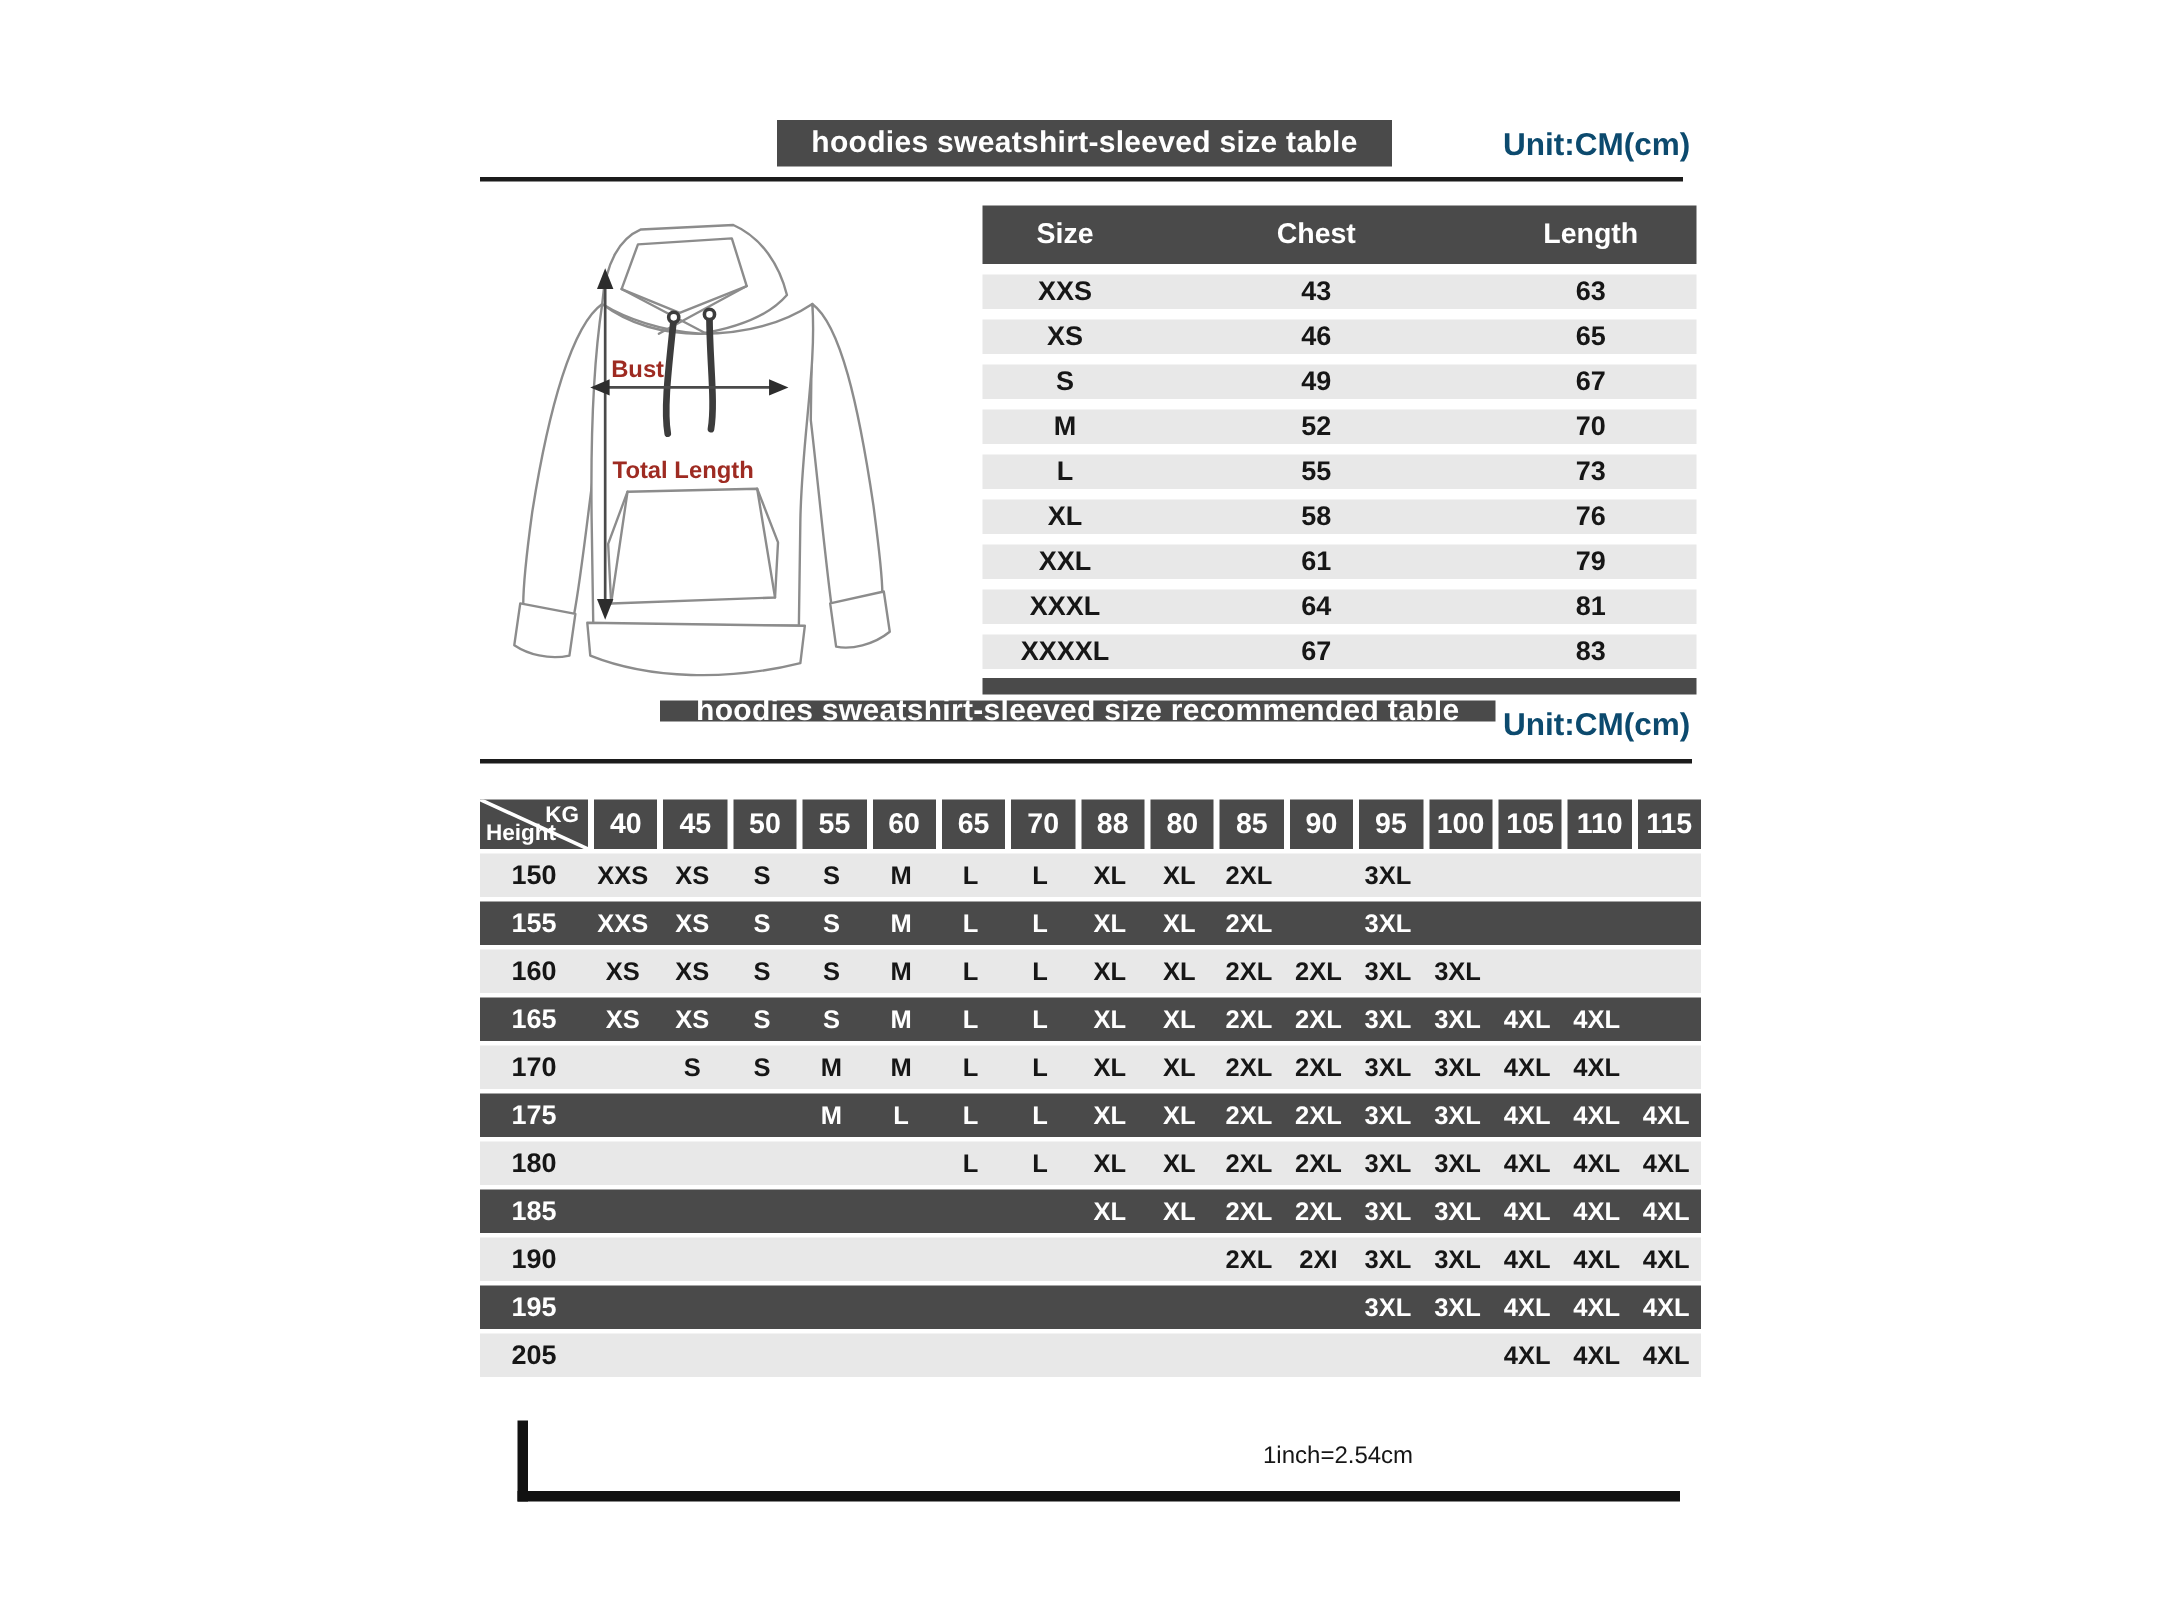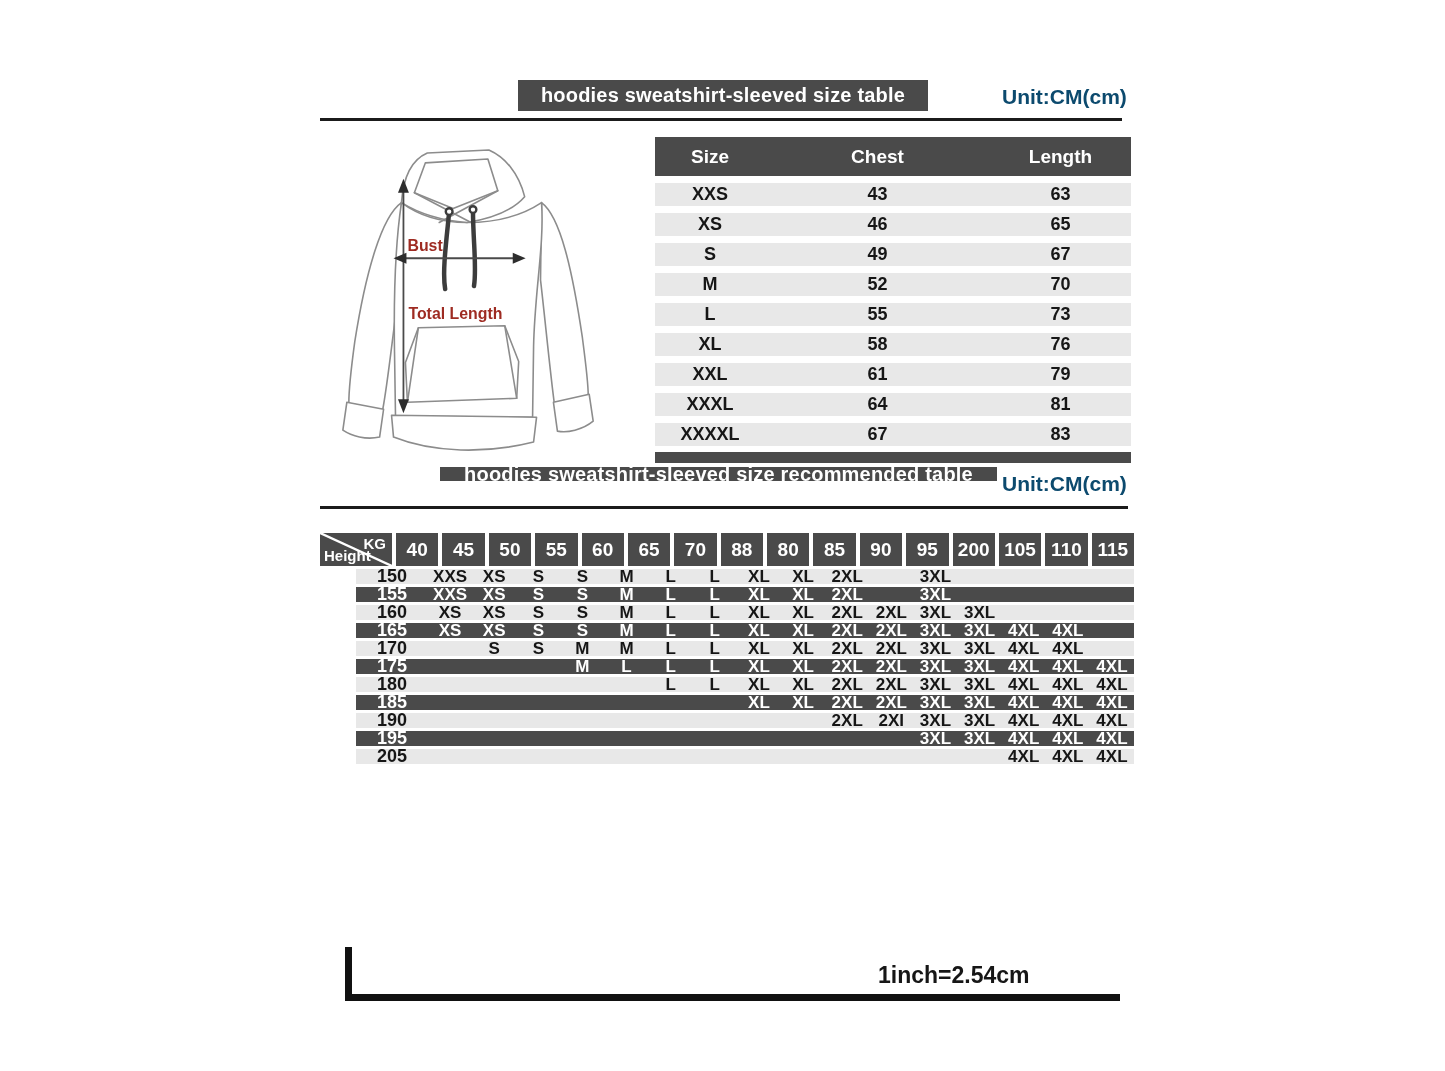--- a/index.html
+++ b/index.html
@@ -48,31 +48,31 @@
   
   .rec-table{position:absolute;left:320px;top:533px;width:814px;}
   .rt-header{display:flex;height:33px;column-gap:4px;}
   .rt-corner{width:72px;position:relative;background:var(--bar-bg);color:var(--text-on-dark);
     font-weight:bold;flex:0 0 72px;}
   .rt-corner svg{position:absolute;left:0;top:0;width:100%;height:100%;}
   .rt-corner .kg{position:absolute;top:2px;right:6px;font-size:15px;}
   .rt-corner .ht{position:absolute;bottom:2px;left:4px;font-size:15px;}
   .rt-wcell{flex:1;background:var(--bar-bg);color:var(--text-on-dark);font-weight:bold;
     font-size:19px;display:flex;align-items:center;justify-content:center;}
-  .rt-row{display:flex;height:15px;margin-top:3px;font-weight:bold;font-size:17px;margin-left:36px;}
+  .rt-row{display:flex;height:29px;margin-top:3px;font-weight:bold;font-size:17px;}
   .rt-row.light{background:var(--row-light);color:#161616;}
   .rt-row.dark{background:var(--row-dark);color:var(--text-on-dark);}
   .rt-hcell{flex:0 0 72px;display:flex;align-items:center;justify-content:center;font-size:18px;}
   .rt-cell{flex:1;display:flex;align-items:center;justify-content:center;}
 
   
   .f-vbar{position:absolute;left:345px;top:947px;width:7px;height:54px;background:#111;}
   .f-hbar{position:absolute;left:345px;top:994px;width:775px;height:7px;background:#111;}
   .f-note{position:absolute;left:367px;top:959px;font-size:19px;font-weight:bold;white-space:pre;}
-  .f-conv{position:absolute;left:878px;top:962px;font-size:23px;font-weight:bold;}
+  .f-conv{position:absolute;left:842px;top:962px;font-size:16px;font-weight:normal;}
 </style>
 </head>
 <body>
 
 <div class="canvas">
 
   <div class="bar-title bar-1">
     <span>hoodies sweatshirt-sleeved size  table</span>
   </div>
   <div class="unit unit-1">Unit:CM(cm)</div>
@@ -200,21 +200,21 @@
         <div class="rt-wcell">50</div>
         <div class="rt-wcell">55</div>
         <div class="rt-wcell">60</div>
         <div class="rt-wcell">65</div>
         <div class="rt-wcell">70</div>
         <div class="rt-wcell">88</div>
         <div class="rt-wcell">80</div>
         <div class="rt-wcell">85</div>
         <div class="rt-wcell">90</div>
         <div class="rt-wcell">95</div>
-        <div class="rt-wcell">200</div>
+        <div class="rt-wcell">100</div>
         <div class="rt-wcell">105</div>
         <div class="rt-wcell">110</div>
         <div class="rt-wcell">115</div>
       </div>
     <div>
         <div class="rt-row light">
           <div class="rt-hcell">150</div>
           <div class="rt-cell">XXS</div>
           <div class="rt-cell">XS</div>
           <div class="rt-cell">S</div>

